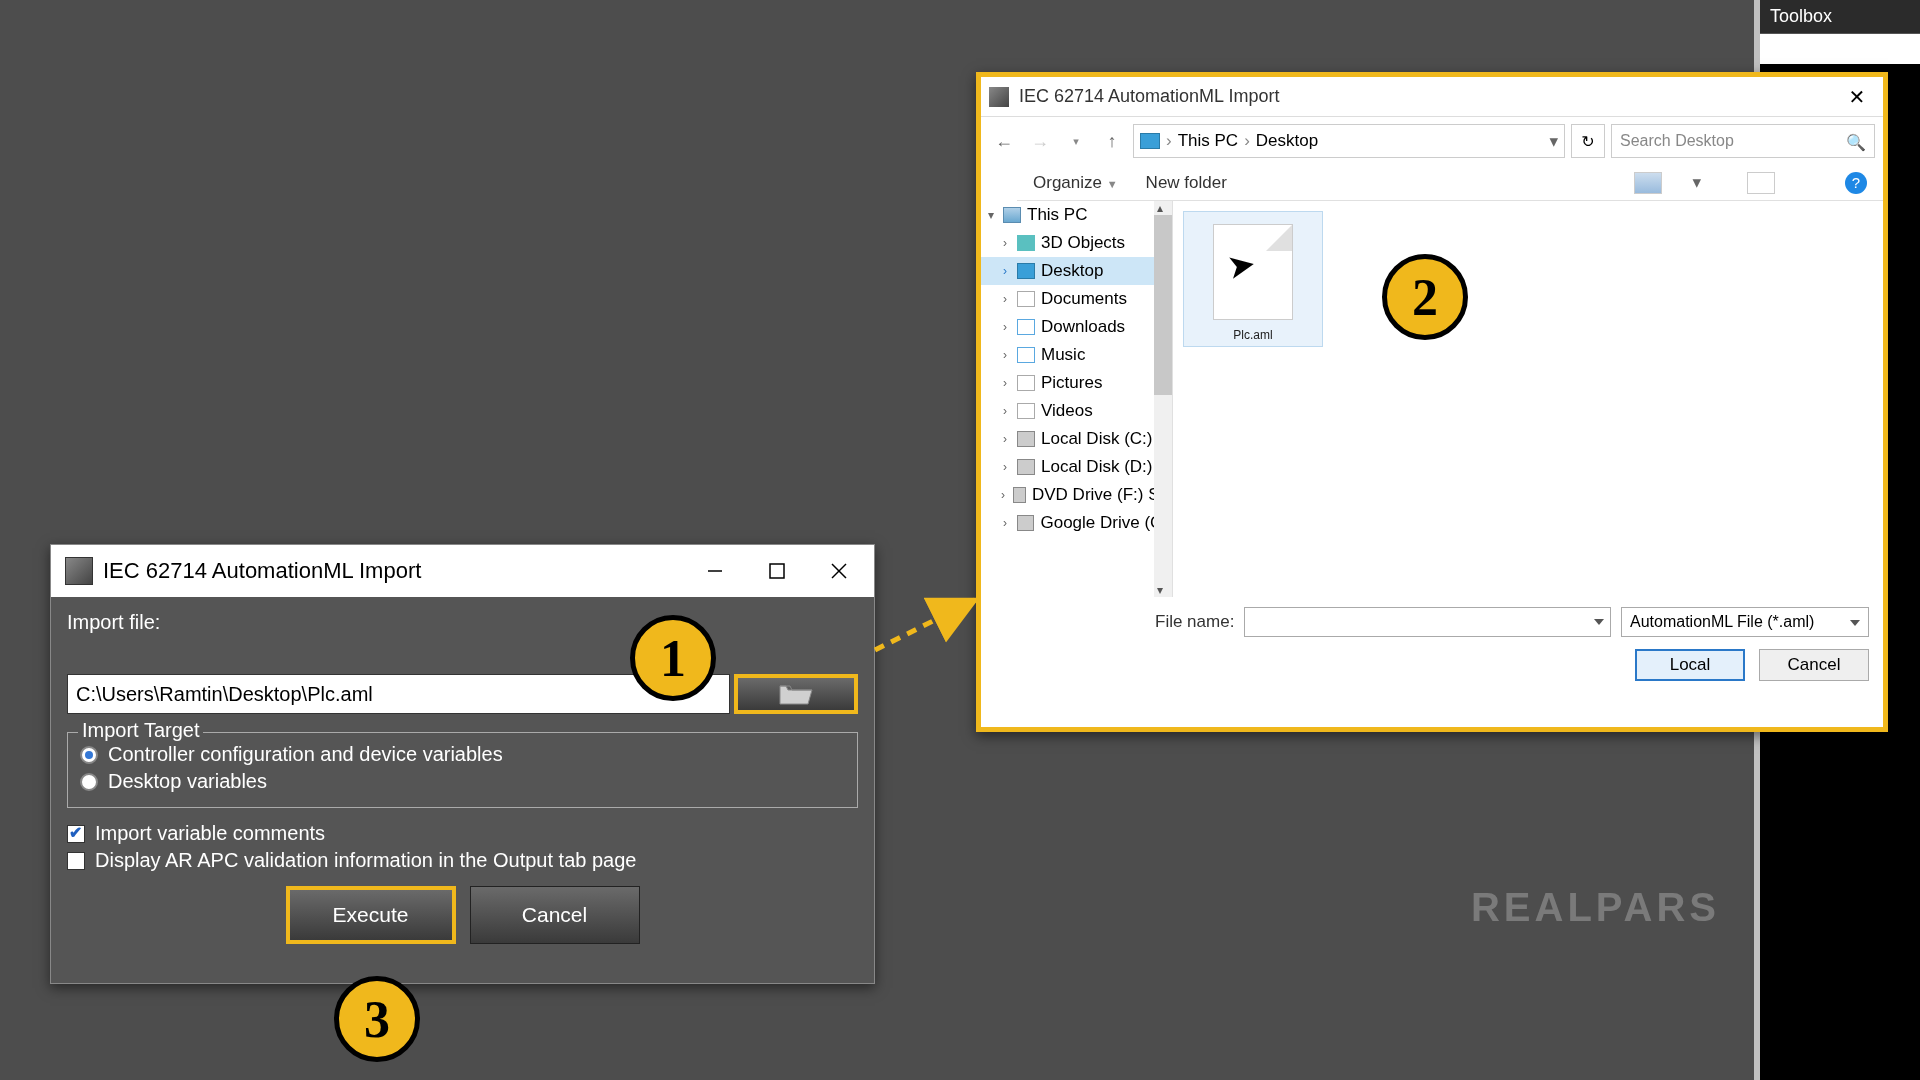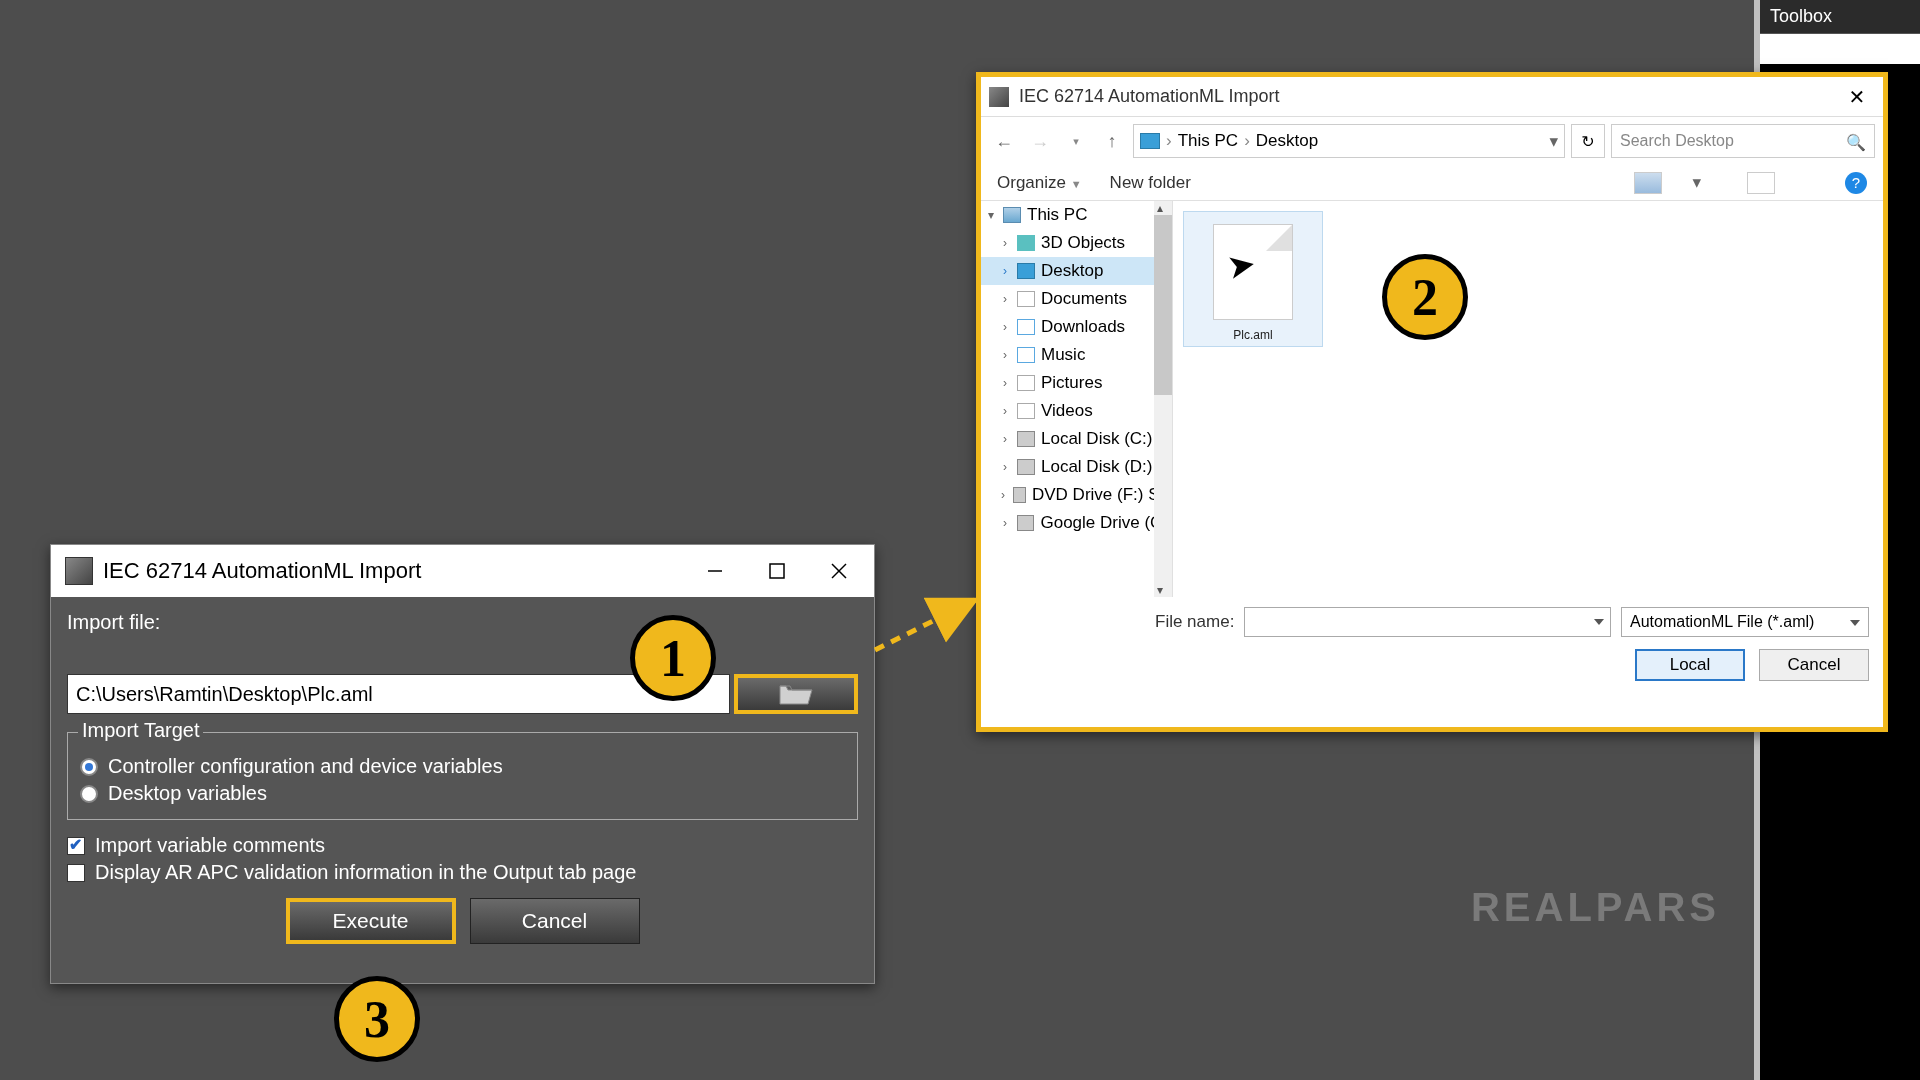--- a/index.html
+++ b/index.html
@@ -21,51 +21,51 @@
 .titlebar-btn { width: 62px; height: 52px; display: flex; align-items: center; justify-content: center; font-size: 20px; }
 .titlebar-btn svg { stroke: #000; stroke-width: 1.5; fill: none; }
 
 .import-body { padding: 14px 16px; color: #fff; font-size: 20px; }
 .import-label { margin-bottom: 14px; }
 .import-row { display: flex; gap: 4px; align-items: center; margin-bottom: 18px; margin-top: 40px; }
 .import-input { flex: 1; height: 40px; background: #fff; color: #000; border: 1px solid #333; padding: 0 8px; font-size: 20px; }
 .browse-btn { width: 124px; height: 40px; background: linear-gradient(#6a6a6a, #3a3a3a); border: 4px solid #f0b81c; display: flex; align-items: center; justify-content: center; }
 .browse-btn svg { width: 36px; height: 28px; }
 
-.fieldset { border: 1px solid #aaa; padding: 18px 12px 10px; position: relative; margin-bottom: 14px; }
+.fieldset { border: 1px solid #aaa; padding: 6px 12px 10px; position: relative; margin-bottom: 14px; }
 .fieldset-legend { position: absolute; top: -14px; left: 10px; background: #555; padding: 0 4px; font-size: 20px; }
 .radio-row, .check-row { display: flex; align-items: center; gap: 10px; font-size: 20px; margin: 4px 0; }
 .radio { width: 18px; height: 18px; border-radius: 50%; background: #fff; border: 2px solid #888; position: relative; }
 .radio.checked::after { content: ""; position: absolute; inset: 3px; border-radius: 50%; background: #3478d6; }
 .checkbox { width: 18px; height: 18px; background: #fff; border: 1px solid #333; position: relative; }
 .checkbox.checked::after { content: "✔"; position: absolute; top: -3px; left: 1px; color: #2060c0; font-size: 16px; font-weight: bold; }
 
 .btn-row { display: flex; gap: 14px; justify-content: center; margin-top: 14px; }
-.dlg-btn { width: 170px; height: 46px; background: linear-gradient(#6a6a6a, #3a3a3a); border: 1px solid #222; color: #fff; font-size: 21px; display: flex; align-items: center; justify-content: center; }
+.dlg-btn { width: 170px; height: 58px; background: linear-gradient(#6a6a6a, #3a3a3a); border: 1px solid #222; color: #fff; font-size: 21px; display: flex; align-items: center; justify-content: center; }
 .dlg-btn.highlight { border: 4px solid #f0b81c; }
 
 
 .file-dialog { position: absolute; left: 976px; top: 72px; width: 912px; height: 660px; background: #fff; border: 5px solid #f0b81c; box-shadow: 0 4px 12px rgba(0,0,0,0.5); }
 .fd-titlebar { height: 40px; display: flex; align-items: center; padding: 0 8px; border-bottom: 1px solid #ddd; }
 .fd-title-icon { width: 20px; height: 20px; background: linear-gradient(135deg,#888,#444); margin-right: 10px; }
 .fd-title-text { font-size: 18px; color: #333; flex: 1; }
 .fd-close { width: 36px; height: 36px; display: flex; align-items: center; justify-content: center; font-size: 20px; }
 
 .fd-navbar { height: 48px; display: flex; align-items: center; padding: 0 8px; gap: 6px; }
 .nav-arrow { width: 30px; height: 30px; display: flex; align-items: center; justify-content: center; color: #666; font-size: 18px; }
 .breadcrumb { flex: 1; border: 1px solid #ccc; height: 34px; display: flex; align-items: center; padding: 0 6px; gap: 6px; font-size: 17px; }
 .pc-icon { width: 20px; height: 16px; background: #3a9fd8; border: 1px solid #2a7ba8; }
 .crumb-sep { color: #888; }
 .refresh-btn { width: 34px; height: 34px; border: 1px solid #ccc; display: flex; align-items: center; justify-content: center; font-size: 16px; }
 .search-box { width: 264px; height: 34px; border: 1px solid #ccc; position: relative; }
 .search-box input { width: 100%; height: 100%; border: none; padding: 0 30px 0 8px; font-size: 16px; color: #b91c1c; outline: none; }
 .search-box input::placeholder { color: #888; }
 .search-box .mag { position: absolute; right: 8px; top: 8px; font-size: 16px; color: #555; }
 
-.fd-toolbar { height: 36px; display: flex; align-items: center; padding: 0 16px; gap: 28px; border-bottom: 1px solid #e0e0e0; font-size: 17px; color: #333; }
+.fd-toolbar { height: 36px; display: flex; align-items: center; padding: 0 16px; gap: 28px; border-bottom: 1px solid #e0e0e0; font-size: 17px; color: #333; margin-left: 36px; }
 .fd-toolbar .spacer { flex: 1; }
 .view-btn { width: 28px; height: 22px; border: 1px solid #ccc; display: inline-block; }
 .view-btn + .drop { color: #666; margin-left: 2px; margin-right: 18px; }
 .help-icon { width: 22px; height: 22px; border-radius: 50%; background: #1e88e5; color: #fff; font-size: 15px; display: flex; align-items: center; justify-content: center; }
 
 .fd-body { display: flex; height: 396px; }
 .fd-tree { width: 192px; border-right: 1px solid #e0e0e0; overflow: hidden; position: relative; font-size: 17px; }
 .tree-scroll { position: absolute; right: 0; top: 0; bottom: 0; width: 18px; background: #f0f0f0; }
 .tree-scroll::before { content: "▴"; position: absolute; top: 0; left: 3px; font-size: 12px; color: #555; }
 .tree-scroll::after { content: "▾"; position: absolute; bottom: 0; left: 3px; font-size: 12px; color: #555; }

